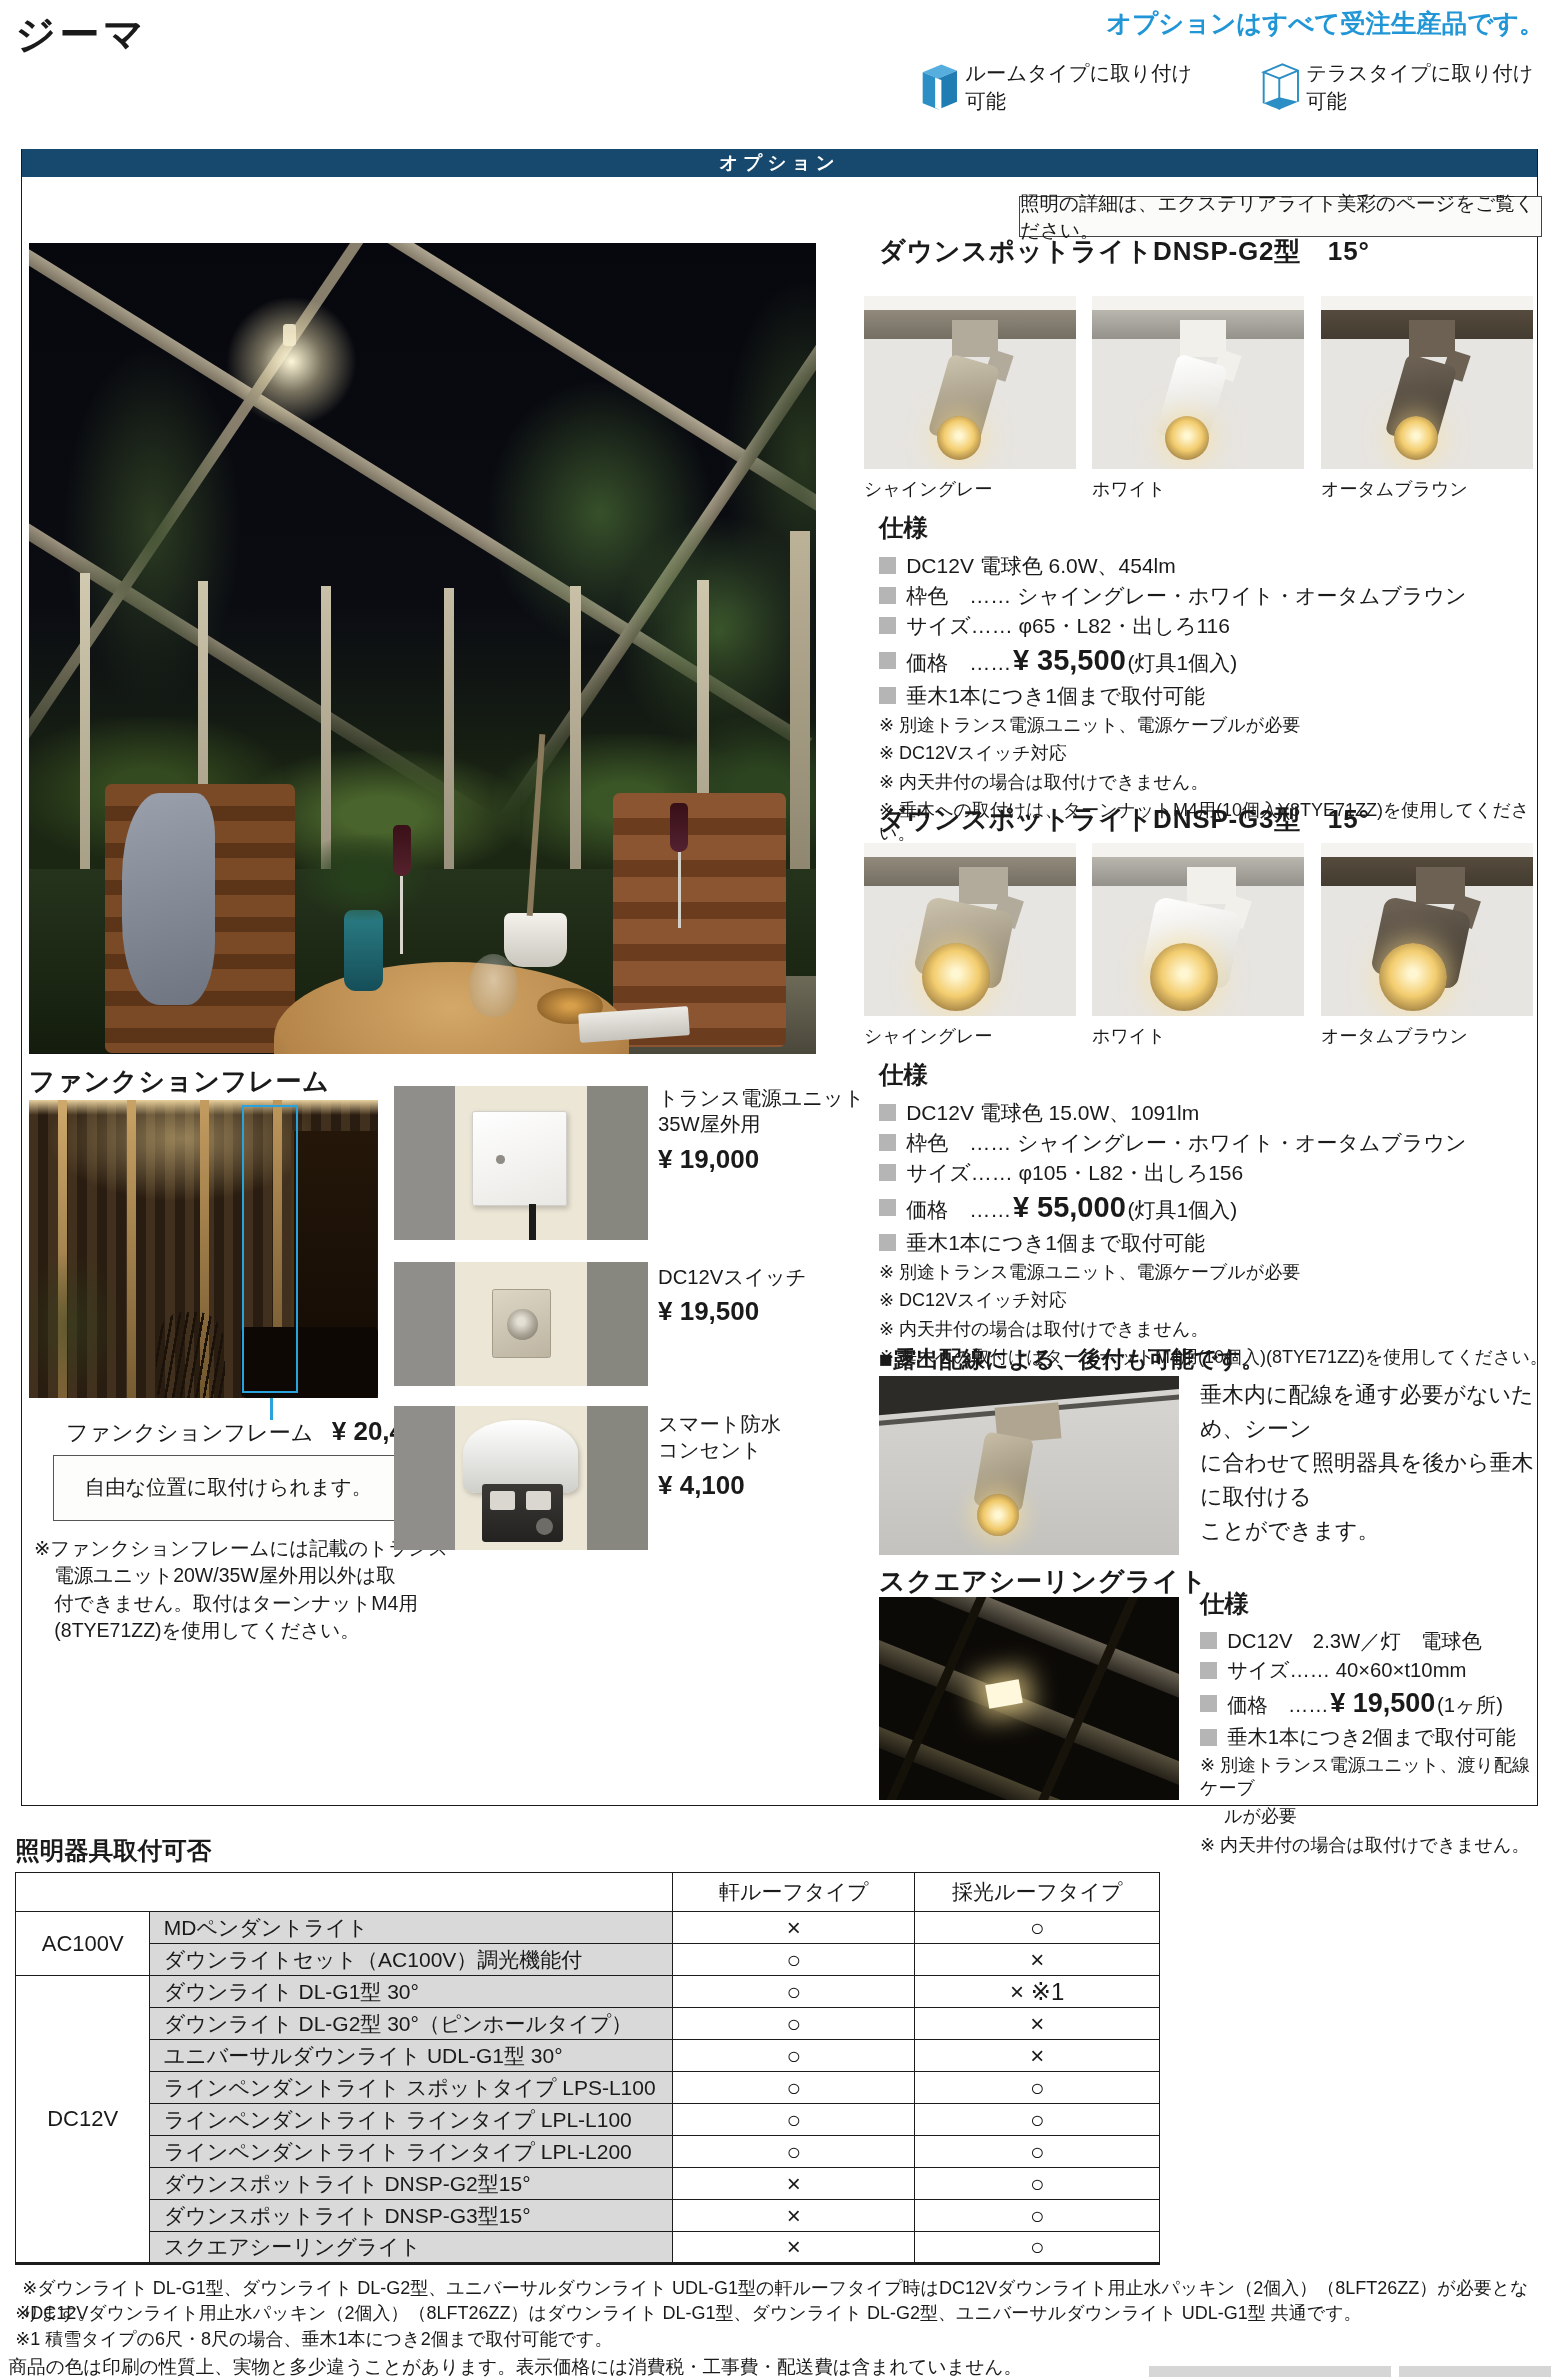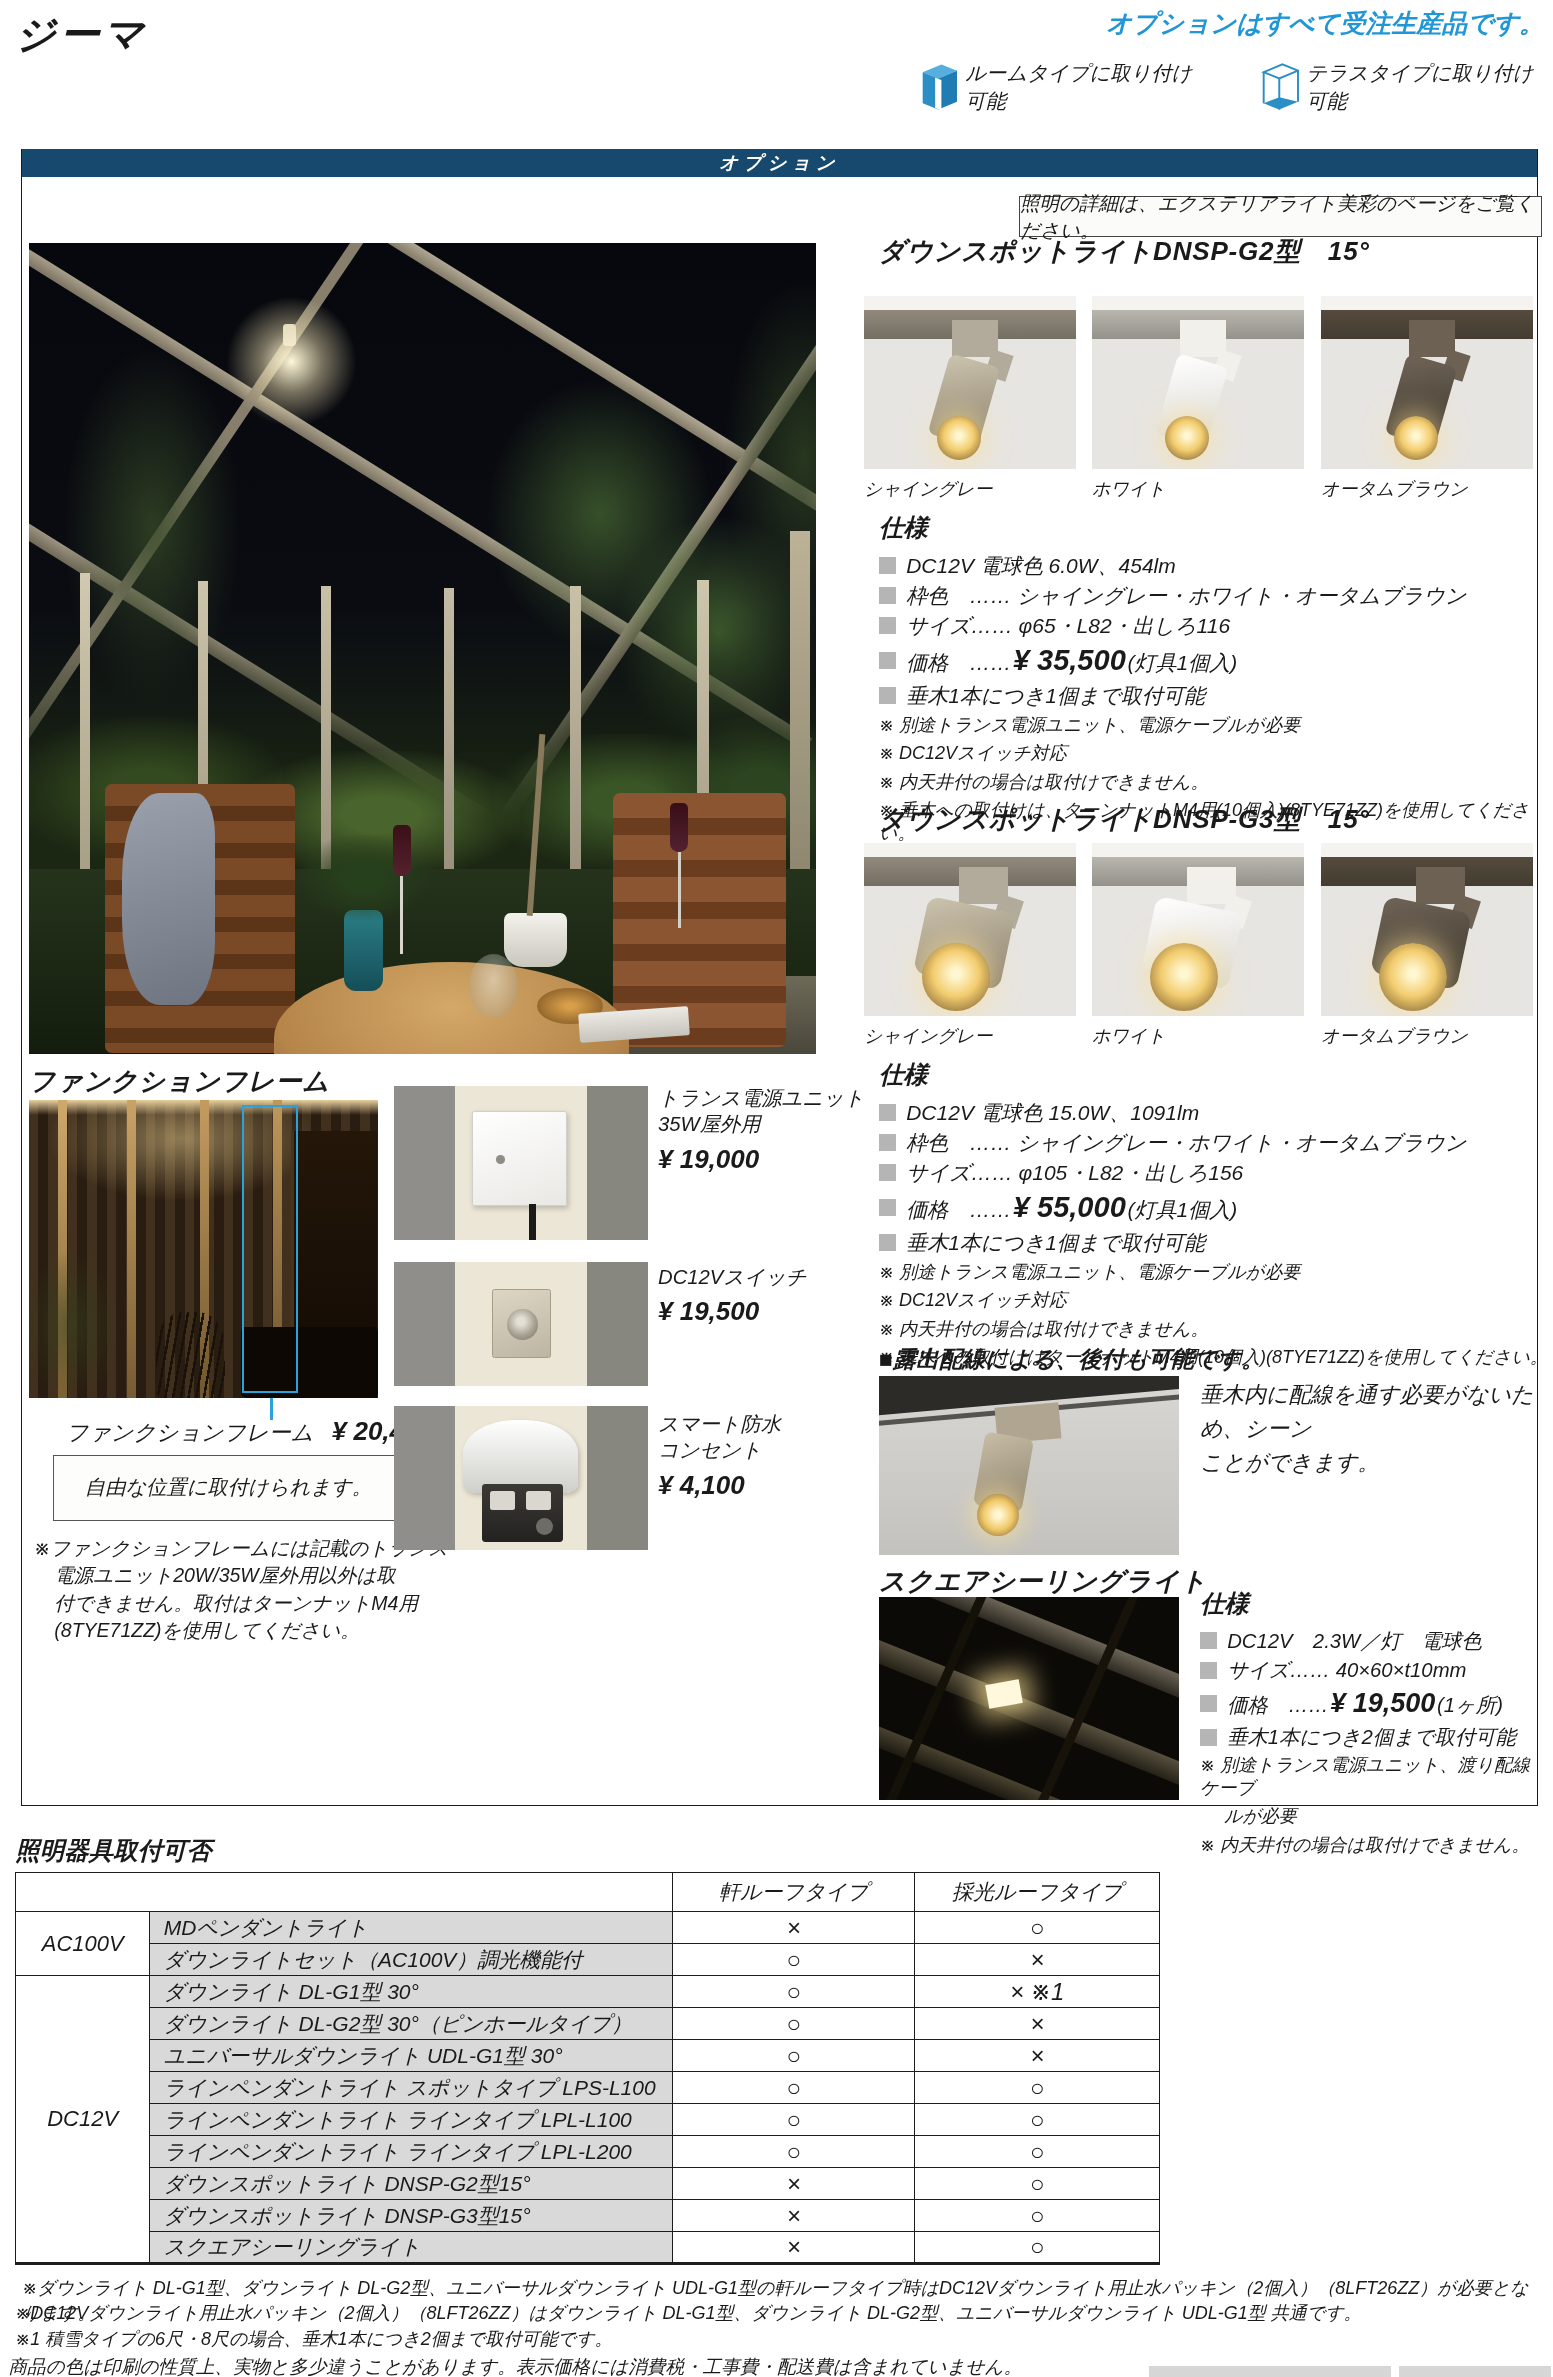--- a/index.html
+++ b/index.html
@@ -1,21 +1,21 @@
 <!DOCTYPE html>
 <html style="font-size:13.5px"><head>
 <meta charset="utf-8">
 <style>
   * { margin:0; padding:0; box-sizing:border-box; }
   html,body { background:#ffffff; }
   body {
     width:1553px; height:2377px; position:relative; overflow:hidden;
     font-family:"Liberation Sans","DejaVu Sans",sans-serif; color:#1a1a1a;
   }
-  .abs { position:absolute;font-style:italic; }
+  .abs { position:absolute; }
 
   
   .page-title { left:15.2px; top:6.8px; font-size:40px; font-weight:bold; letter-spacing:3.4px; }
   .order-note { right:8.5px; top:6.8px; font-size:25.4px; font-weight:bold; color:#2196d6; }
   .badge { display:flex; align-items:center; gap:6.8px; font-size:20.3px; }
   .badge svg { display:block; }
 
   
   .content-box {
     left:21px; top:149px; width:1517px; height:1657px;
@@ -303,20 +303,21 @@
   <div class="abs sub-h" style="left:857px; top:1195px;">■露出配線による、後付も可能です。</div>
   <div class="pframe" style="left:857px; top:1227px; width:300px; height:179px; background:linear-gradient(180deg,#d8d7d3,#c3c2be);">
     <div class="deco" style="left:-17px;top:-29px;width:355px;height:54px;background:#2c2b27;transform:rotate(-5deg);"></div>
     <div class="deco" style="left:-8.5px;top:30.5px;width:330px;height:5.1px;background:#55534d;transform:rotate(-5deg);"></div>
     <div class="deco" style="left:117px;top:29px;width:64px;height:36px;background:#b0a590;transform:rotate(-5deg);"></div>
     <div class="deco" style="left:100px;top:59px;width:49px;height:74px;background:linear-gradient(150deg,#c8bda6,#8f8570);border-radius:7.6px;transform:rotate(10deg);"></div>
     <div class="deco" style="left:98px;top:118px;width:42px;height:42px;border-radius:50%;background:radial-gradient(circle,#fff7d2 10%,#f0c868 50%,#a8894a 78%);box-shadow:0 0 22px 5.1px rgba(255,226,150,.6);"></div>
   </div>
   <div class="abs" style="left:1178px; top:1229px; width:347px; font-size:22px; line-height:1.55;">
     <div>垂木内に配線を通す必要がないため、シーン</div>
+    <div>に合わせて照明器具を後から垂木に取付ける</div>
     <div>ことができます。</div>
   </div>
 
   <div class="abs sec-h" style="left:857px; top:1415px;">スクエアシーリングライト</div>
   <div class="pframe" style="left:857px; top:1448px; width:300px; height:203px; background:#0c0a07;">
     <div class="deco" style="left:-51px;top:25.4px;width:440px;height:22px;background:linear-gradient(180deg,#6b6456,#2e2a22);transform:rotate(22deg);"></div>
     <div class="deco" style="left:-76px;top:102px;width:440px;height:22px;background:linear-gradient(180deg,#57503f,#262218);transform:rotate(22deg);"></div>
     <div class="deco" style="left:-102px;top:178px;width:440px;height:20.3px;background:linear-gradient(180deg,#49422f,#1d1a12);transform:rotate(22deg);"></div>
     <div class="deco" style="left:51px;top:-34px;width:8.5px;height:279px;background:#141109;transform:rotate(24deg);"></div>
     <div class="deco" style="left:203px;top:-34px;width:8.5px;height:279px;background:#17130b;transform:rotate(24deg);"></div>

